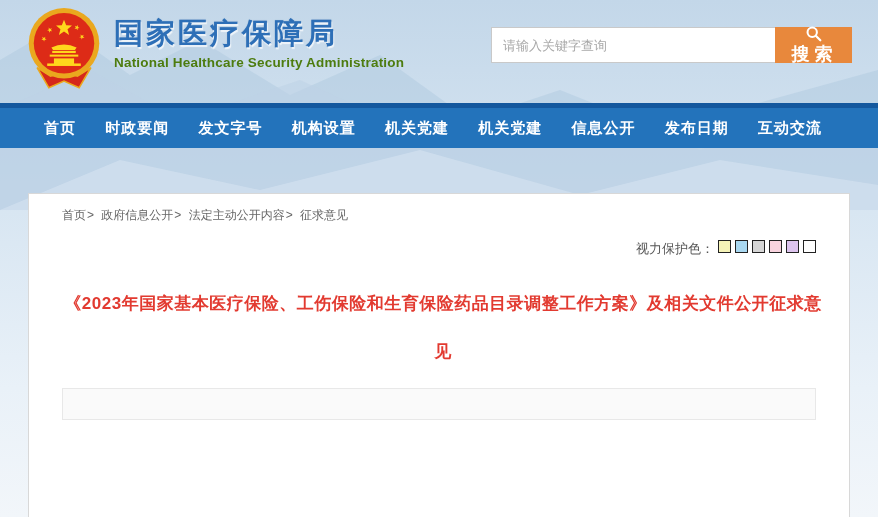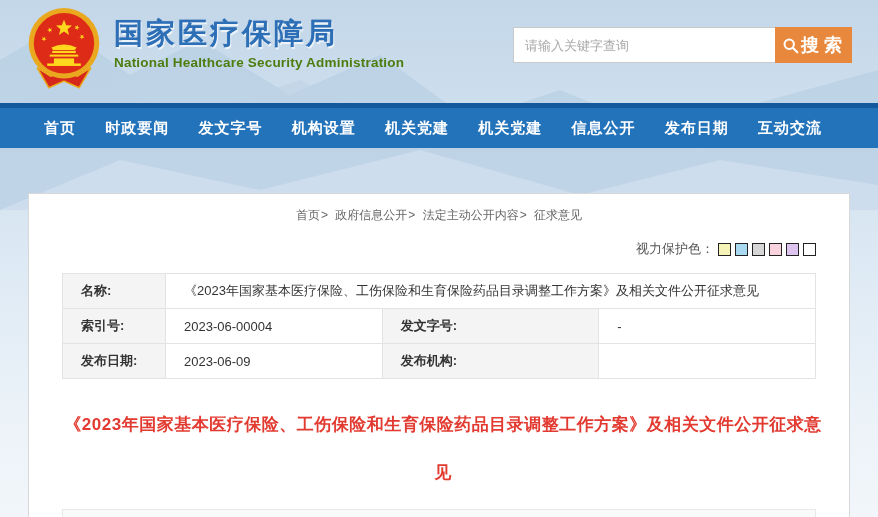--- a/index.html
+++ b/index.html
@@ -18,52 +18,52 @@
   .brand-text { margin-left:8px; margin-top:9px; }
   .site-name {
     font-size:29px; font-weight:bold; color:#2d6fb7; letter-spacing:3px;
     text-shadow:1px 2px 1px rgba(255,255,255,.75), 0 0 1px rgba(21,80,150,.4);
     font-family:"Liberation Serif","DejaVu Serif",serif;
   }
   .site-name-en { font-size:13.5px; font-weight:bold; color:#4d7c0f; margin-top:1px; letter-spacing:.2px; }
 
   .search { position:absolute; top:27px; right:26px; display:flex; align-items:stretch; }
   .search input {
-    width:262px; height:36px; border:1px solid #c9c9c9; border-right:none;
+    width:284px; height:36px; border:1px solid #c9c9c9; border-right:none;
     padding:0 11px; font-size:13px; color:#555; background:#fff; outline:none;
     font-family:inherit;
   }
   .search input::placeholder { color:#a9a9a9; }
   .search button {
     width:77px; height:36px; border:none; background:#e8883c; color:#fff;
     font-size:18px; font-weight:bold; letter-spacing:5px;
     display:flex; align-items:center; justify-content:center; cursor:pointer;
-    font-family:inherit; padding-left:2px;
+    font-family:inherit; padding-left:2px;flex-direction:column;
   }
   .search button svg { margin-right:2px; flex:none; }
 
   
   .nav {
     position:absolute; top:103px; left:0; right:0; height:45px; z-index:2;
     background:#2373bb; border-top:5px solid #14589e;
     display:flex; align-items:center; justify-content:space-between;
     padding:0 56px 0 44px;
   }
   .nav a { color:#fff; font-size:15px; font-weight:bold; text-decoration:none; letter-spacing:1px; }
 
   
   .panel {
     position:absolute; top:193px; left:28px; width:822px; height:340px; z-index:2;
     background:#fff; border:1px solid #d8d8d8; padding:0 33px;
   }
-  .breadcrumb { margin-top:13px; font-size:12px; color:#666;text-align:center; }
+  .breadcrumb { margin-top:13px; font-size:12px; color:#666; }
   .breadcrumb a { color:#666; text-decoration:none; }
   .breadcrumb .sep { margin:0 4px 0 1px; }
 
-  .eye-row { margin-top:16px; display:flex; justify-content:flex-end; align-items:center; font-size:13px; color:#555; }
+  .eye-row { margin-top:16px; display:flex; justify-content:flex-end; align-items:flex-start; font-size:13px; color:#555; }
   .swatch { width:13px; height:13px; border:1px solid #222; margin-left:4px; cursor:pointer; }
 
   table.doc { margin-top:15px; width:100%; border-collapse:collapse; font-size:13px; color:#333; table-layout:fixed; }
   table.doc td { border:1px solid #e3e3e3; padding:8px 8px 8px 18px; height:33px; }
   td.lbl { background:#f4f4f4; font-weight:bold; width:103px; }
   td.v1 { width:237px; }
 
   .article-title {
     margin:22px auto 0; width:762px; text-align:center;
     color:#e23a30; font-weight:bold; font-size:17px; line-height:48px; letter-spacing:.5px;
@@ -144,40 +144,20 @@
   <div class="eye-row">
     <span>视力保护色：</span>
     <span class="swatch" style="background: rgb(245, 243, 184);"></span>
     <span class="swatch" style="background: rgb(169, 216, 241);"></span>
     <span class="swatch" style="background: rgb(214, 214, 214);"></span>
     <span class="swatch" style="background: rgb(248, 211, 222);"></span>
     <span class="swatch" style="background: rgb(221, 196, 238);"></span>
     <span class="swatch" style="background: rgb(255, 255, 255);"></span>
   </div>
 
-  <table class="doc">
-    <tbody>
-        <tr>
-      <td class="lbl">名称:</td>
-      <td colspan="3">《2023年国家基本医疗保险、工伤保险和生育保险药品目录调整工作方案》及相关文件公开征求意见</td>
-    </tr>
-    <tr>
-      <td class="lbl">索引号:</td>
-      <td class="v1">2023-06-00004</td>
-      <td class="lbl">发文字号:</td>
-      <td>-</td>
-    </tr>
-    <tr>
-      <td class="lbl">发布日期:</td>
-      <td class="v1">2023-06-09</td>
-      <td class="lbl">发布机构:</td>
-      <td></td>
-    </tr>
-  </tbody>
-    </table>
 
   <div class="article-title">《2023年国家基本医疗保险、工伤保险和生育保险药品目录调整工作方案》及相关文件公开征求意见</div>
 
   <div class="meta-bar">
     
     
     
   </div>
 
 </div>

